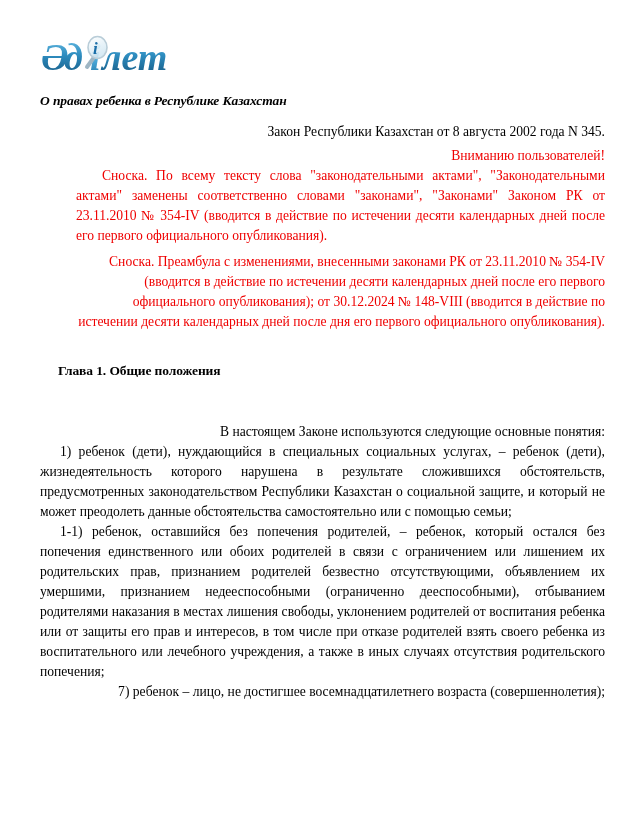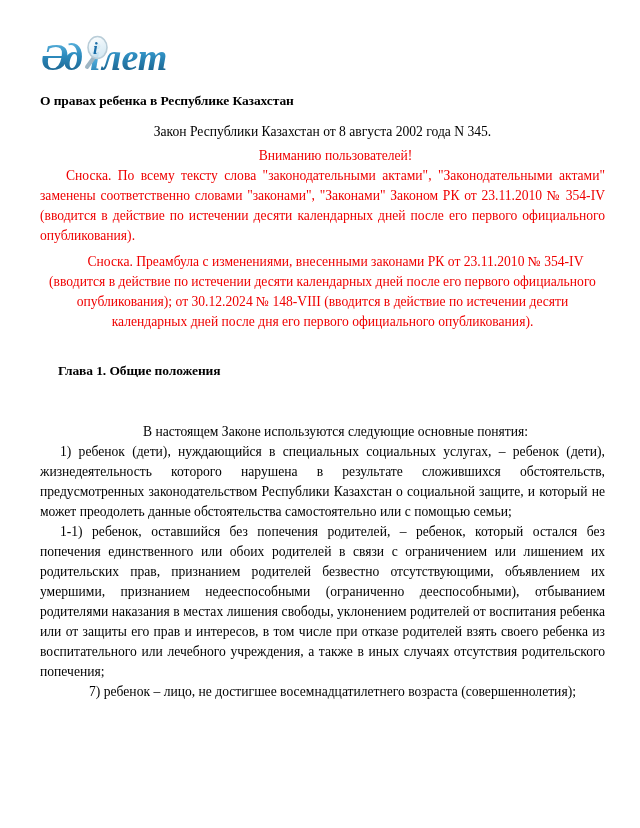--- a/index.html
+++ b/index.html
@@ -39,50 +39,52 @@
     display: block;
   }
 
   
   h1.doc-title {
     font-size: 13.5px;
     font-weight: bold;
     margin: 6px 0 0 0;
     line-height: 1.35;
     letter-spacing: -0.1px;
+    font-style: italic;
   }
   h2.section-heading {
     font-size: 13.5px;
     font-weight: bold;
     margin: 18px;
     line-height: 1.35;
     letter-spacing: -0.1px;
   }
 
   
   p {
     margin: 0;
     font-size: 13.6px;
     line-height: 1.47;
   }
   .p-just {
     text-align: justify;
     text-justify: inter-word;
   }
   .p-left {
-    text-align: center;
+    text-align: right;
   }
   .indent {
     text-indent: 26px;
   }
   .indent-sm {
     text-indent: 20px;
   }
   .red {
     color: #ef0000;
+    margin-left: 36px;
   }
   .blk {
     color: #000000;
   }
 
   
   .sp-12 { height: 12px; }
   .sp-4  { height: 4px; }
   .sp-3  { height: 3px; }
 </style>

